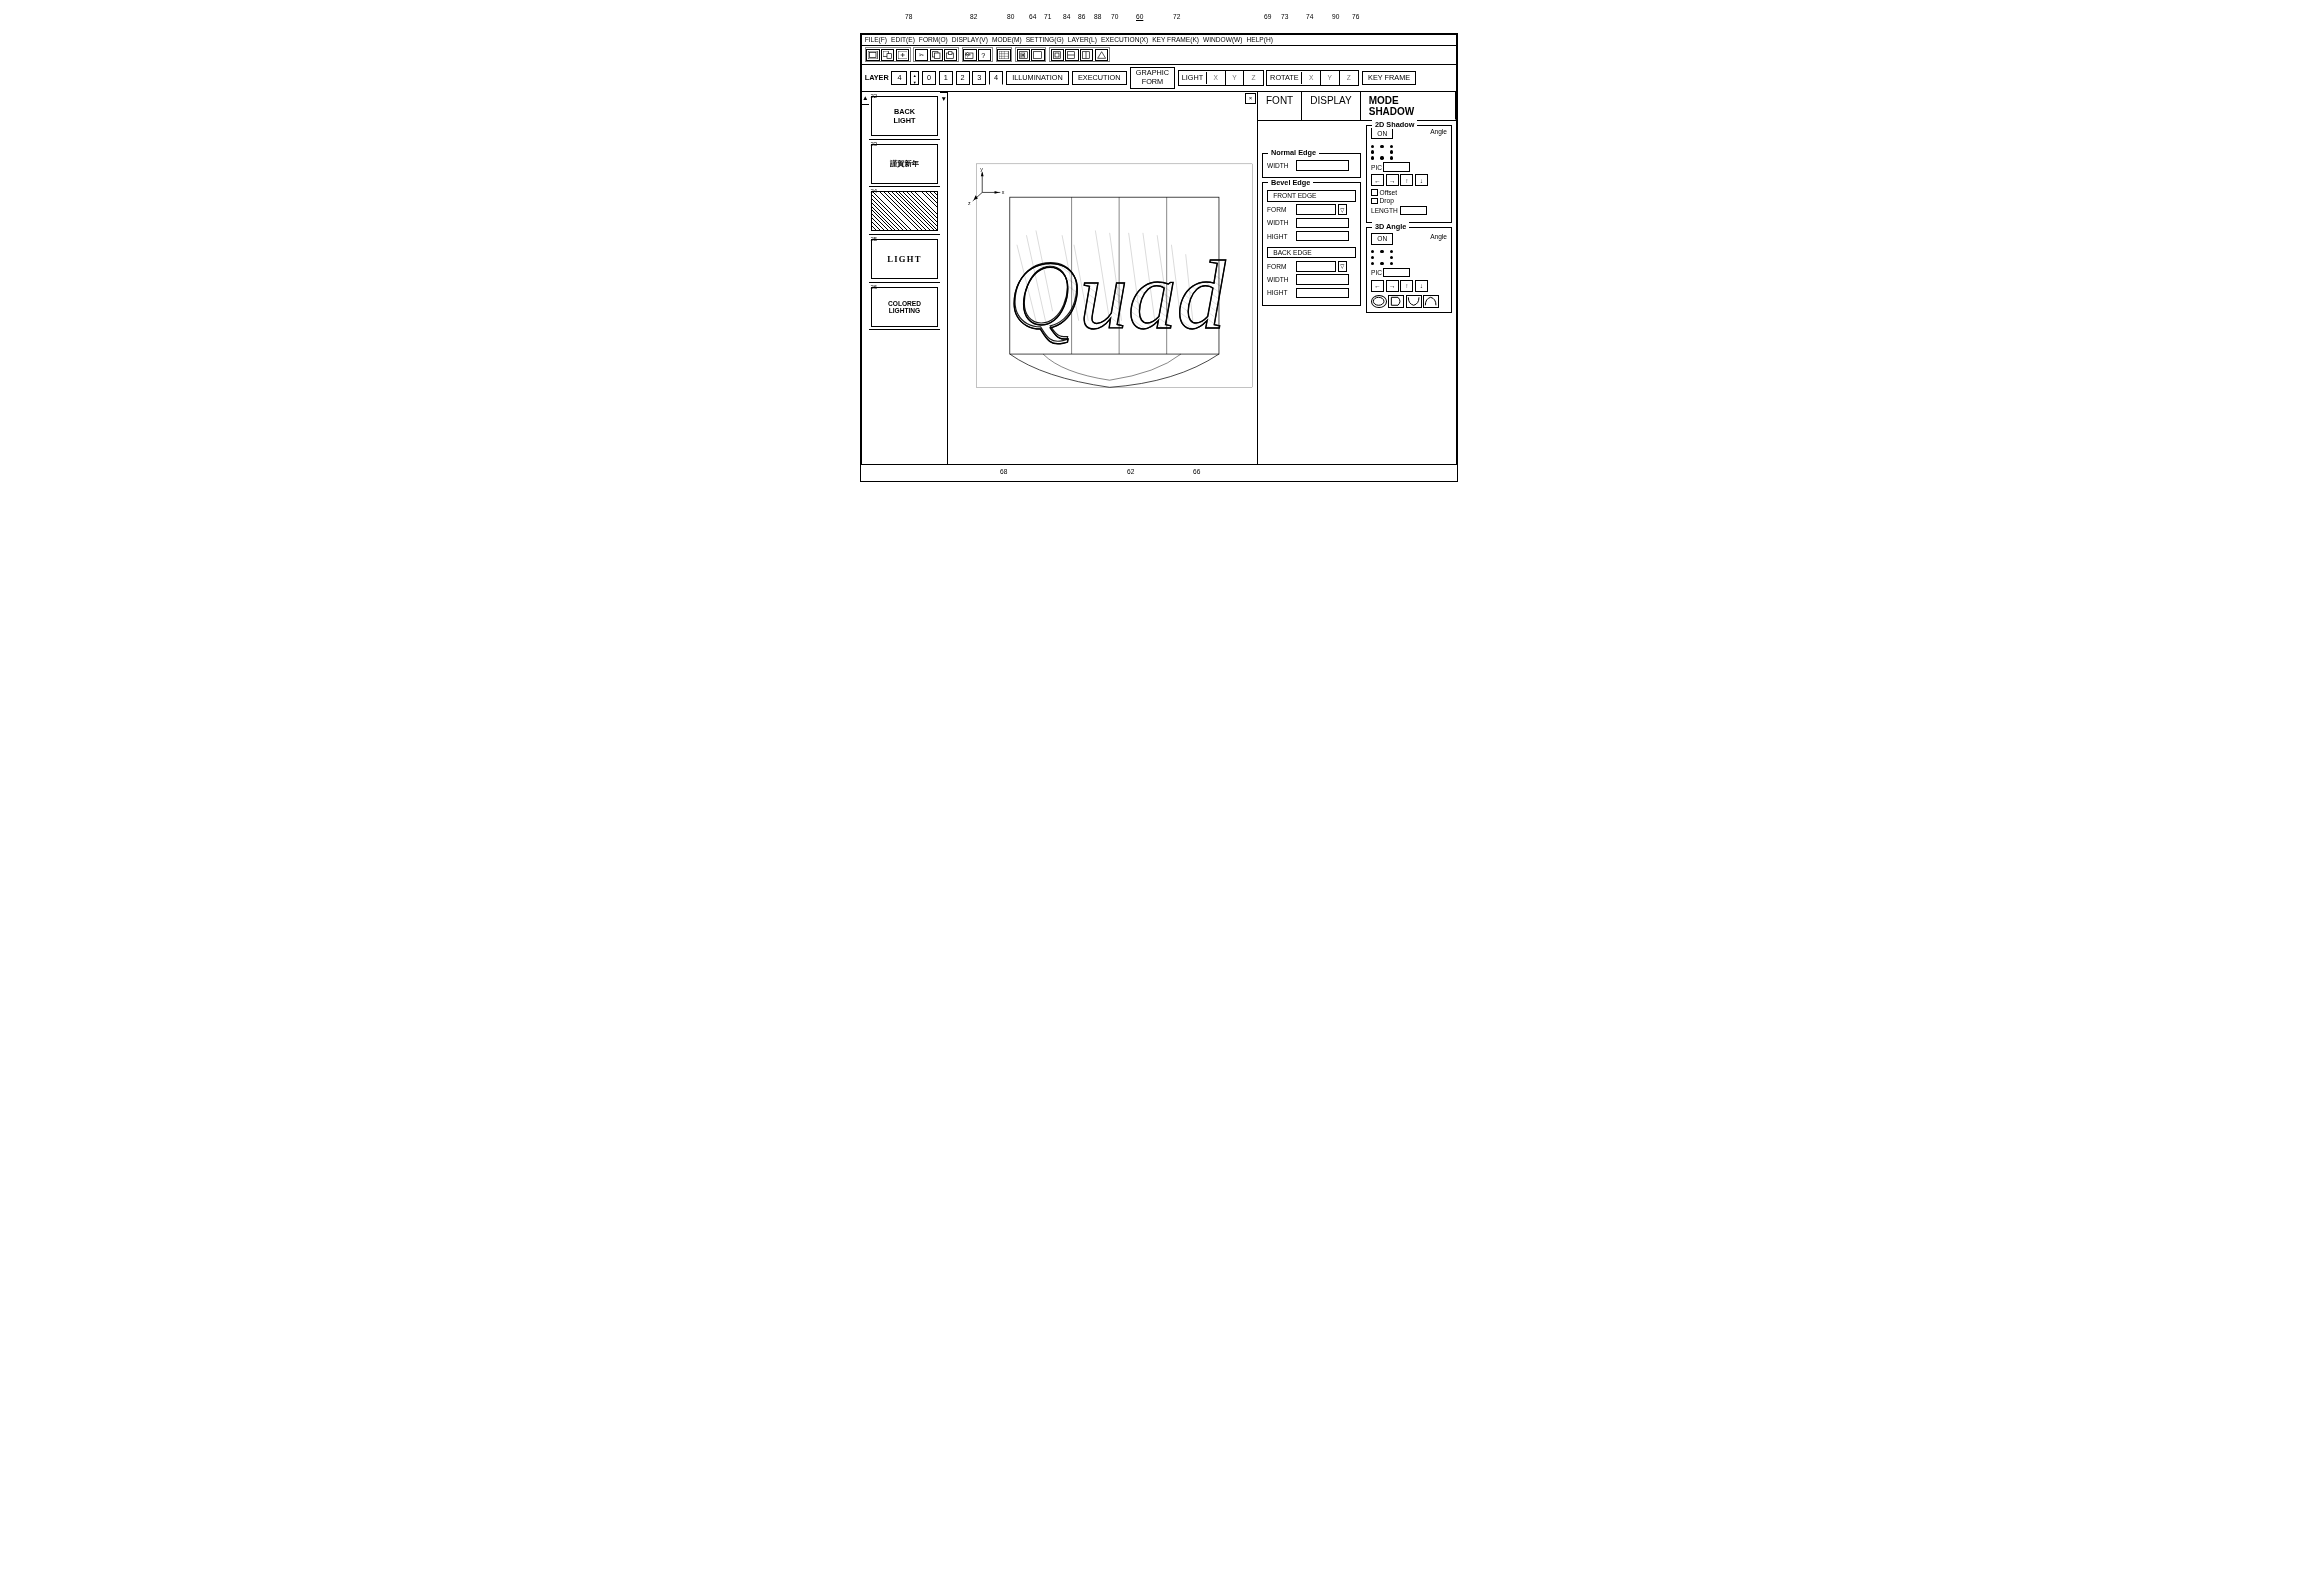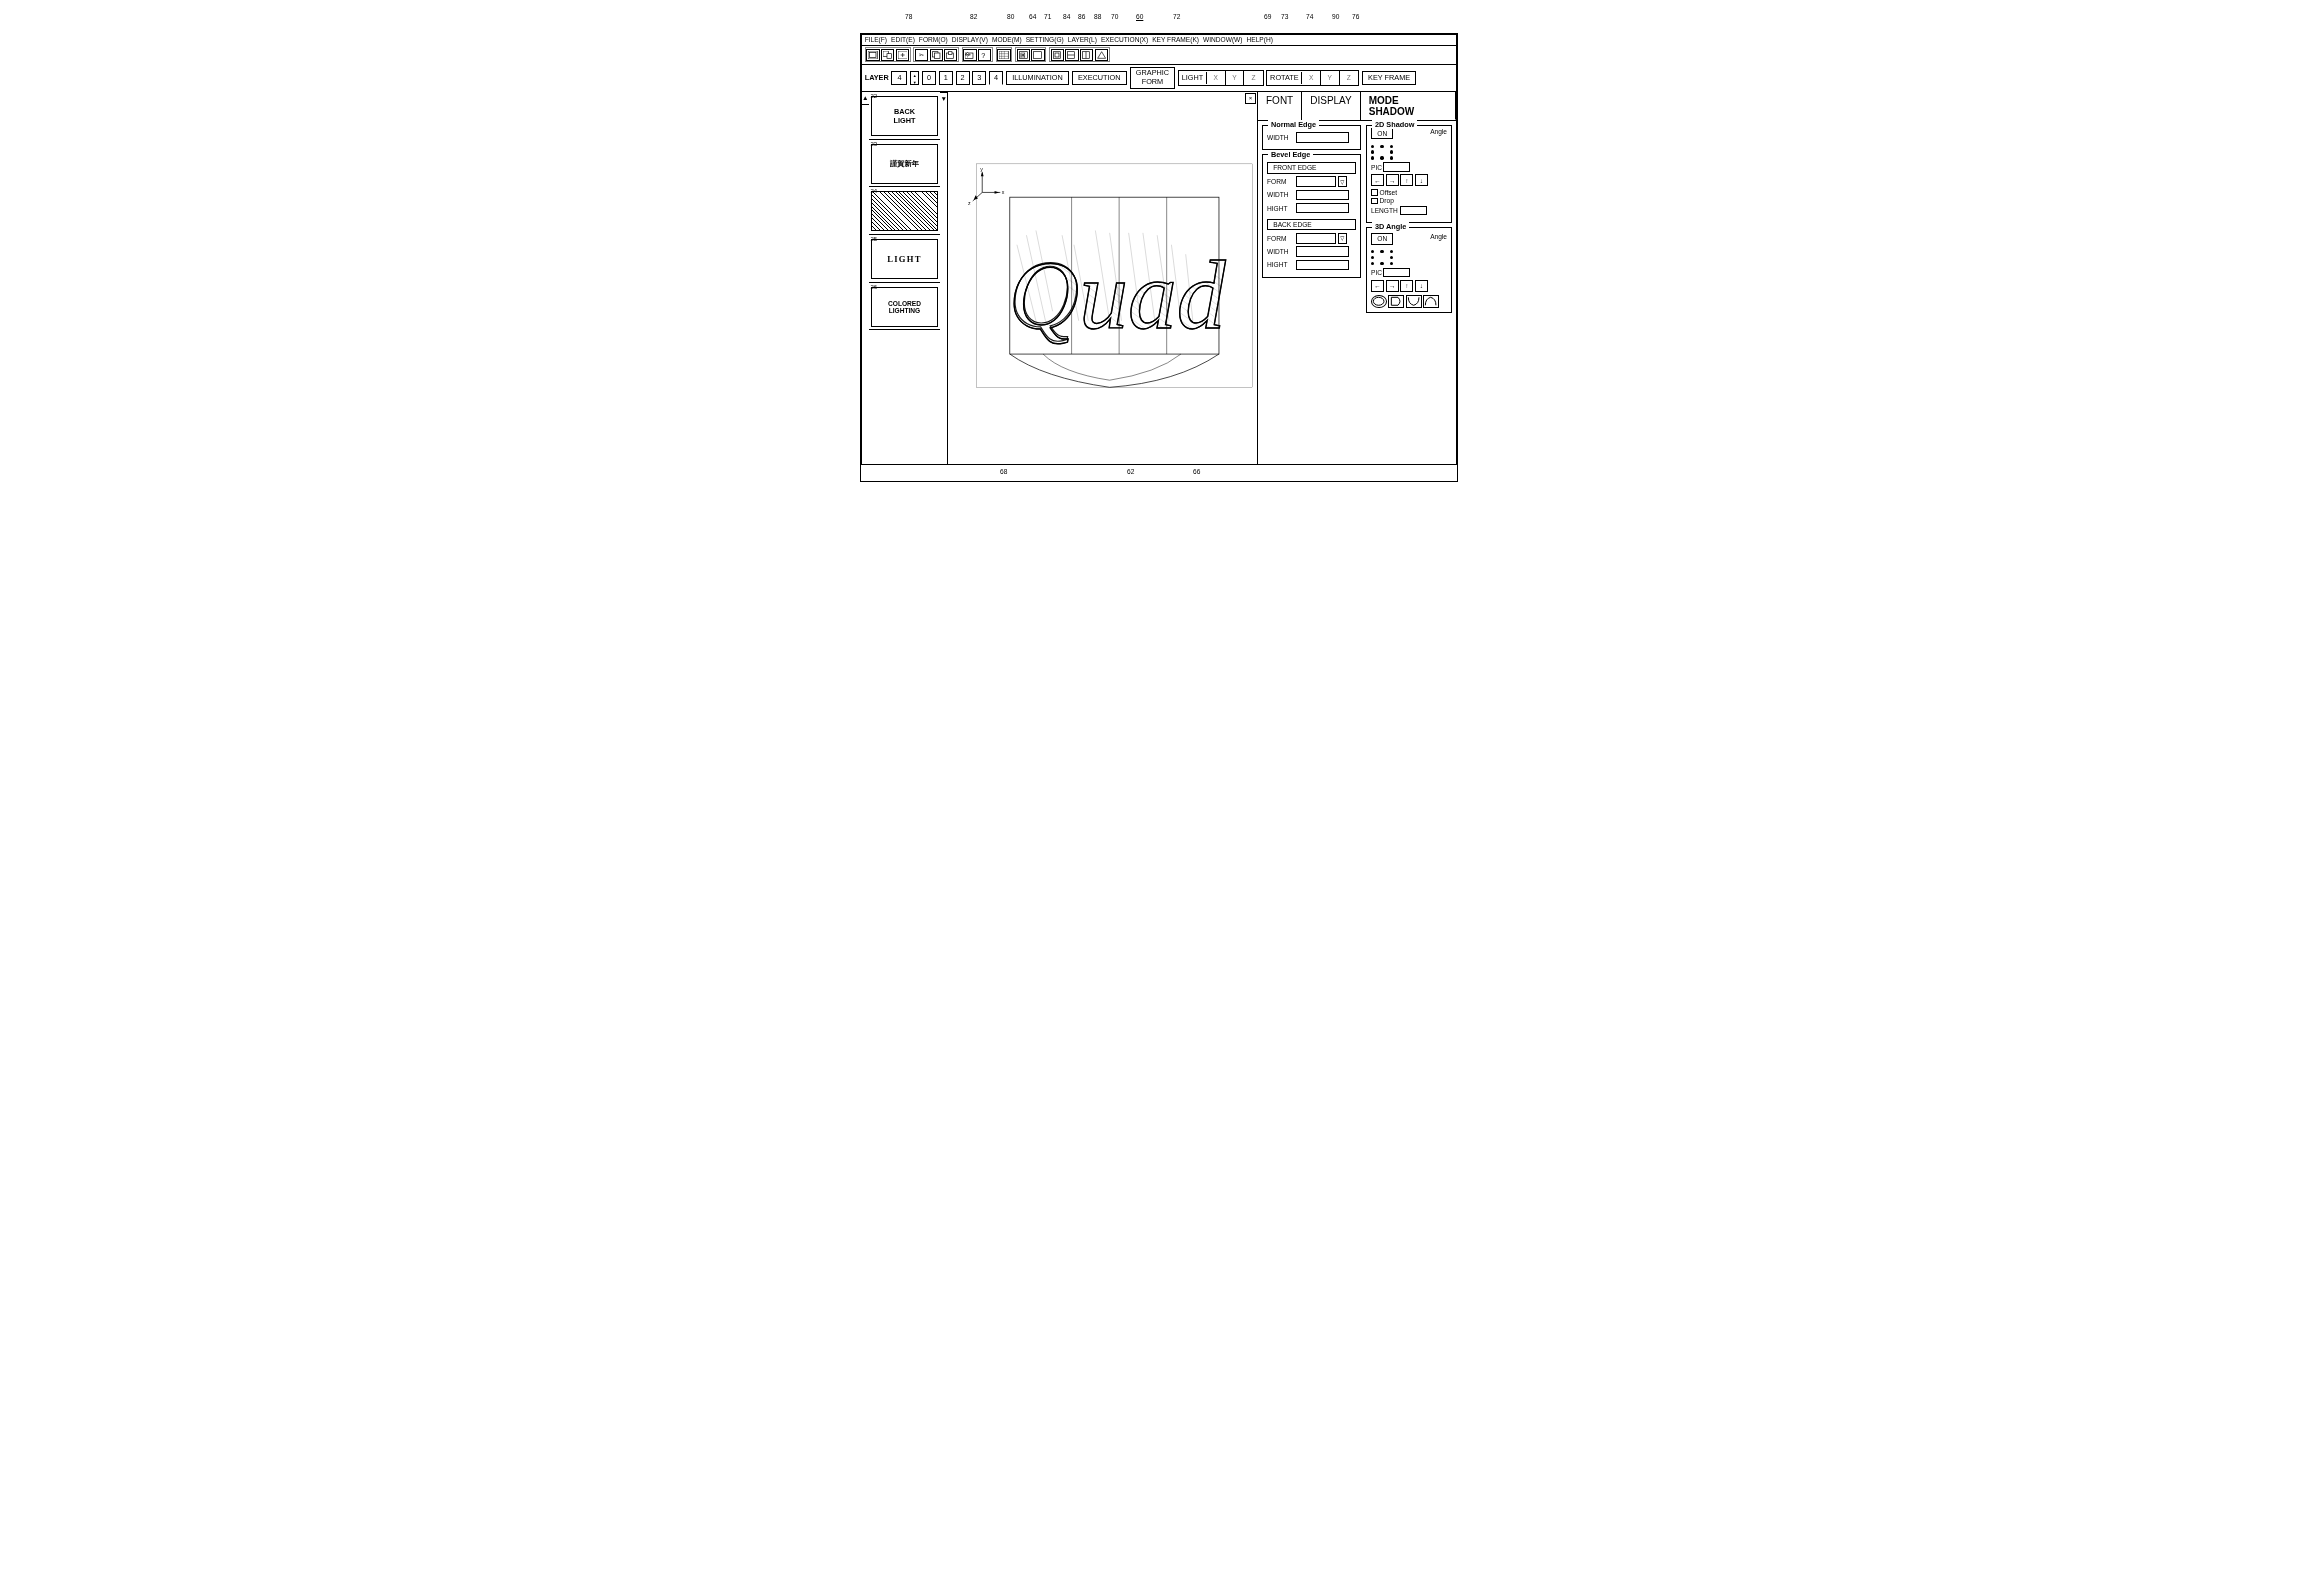--- a/index.html
+++ b/index.html
@@ -724,21 +724,21 @@
       <div class="panel-tabs">
         <div class="panel-tab">FONT</div>
         <div class="panel-tab">DISPLAY</div>
         <div class="panel-tab active">MODE SHADOW</div>
       </div>
 
       <div class="panel-content">
 
         <div class="edge-section">
 
-          <div class="section-group" style="padding-top: 6.6px;">
+          <div class="section-group" style="padding-top: 6.6px; margin-top: 28px;">
             <span class="section-title">Normal Edge</span>
             <div class="field-row">
               <span class="field-label">WIDTH</span>
               <input type="text" class="field-input" style="">
             </div>
           </div>
 
           <div class="section-group" style="padding-top: 6.6px;">
             <span class="section-title">Bevel Edge</span>
 

